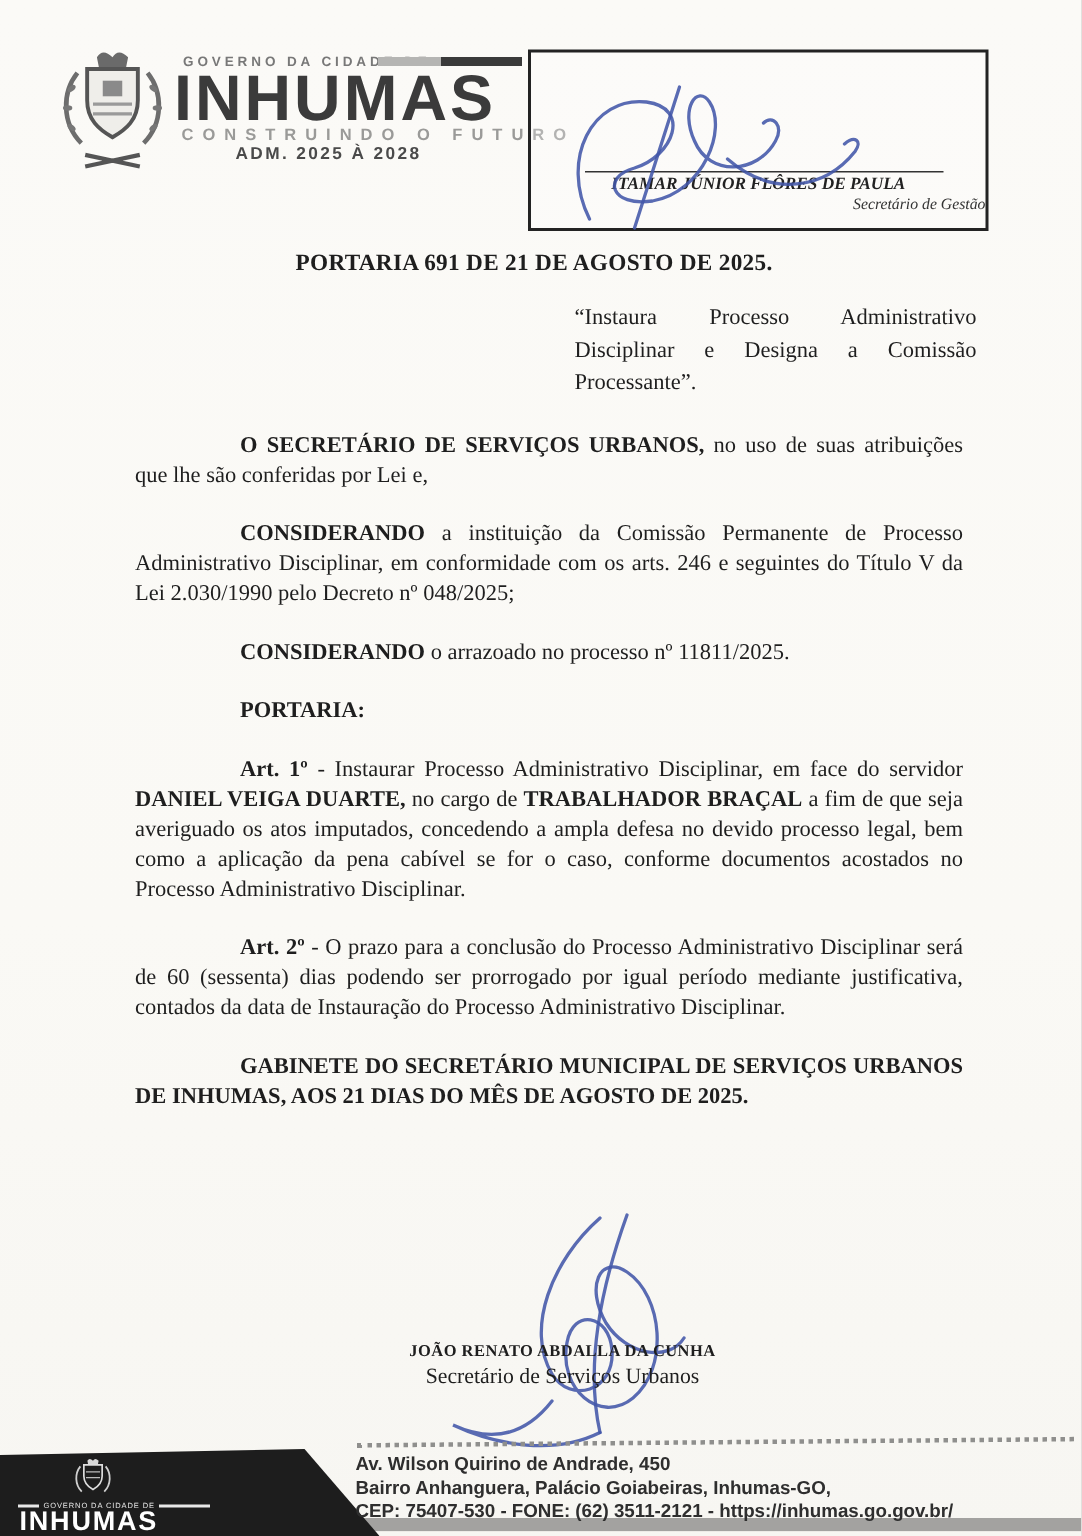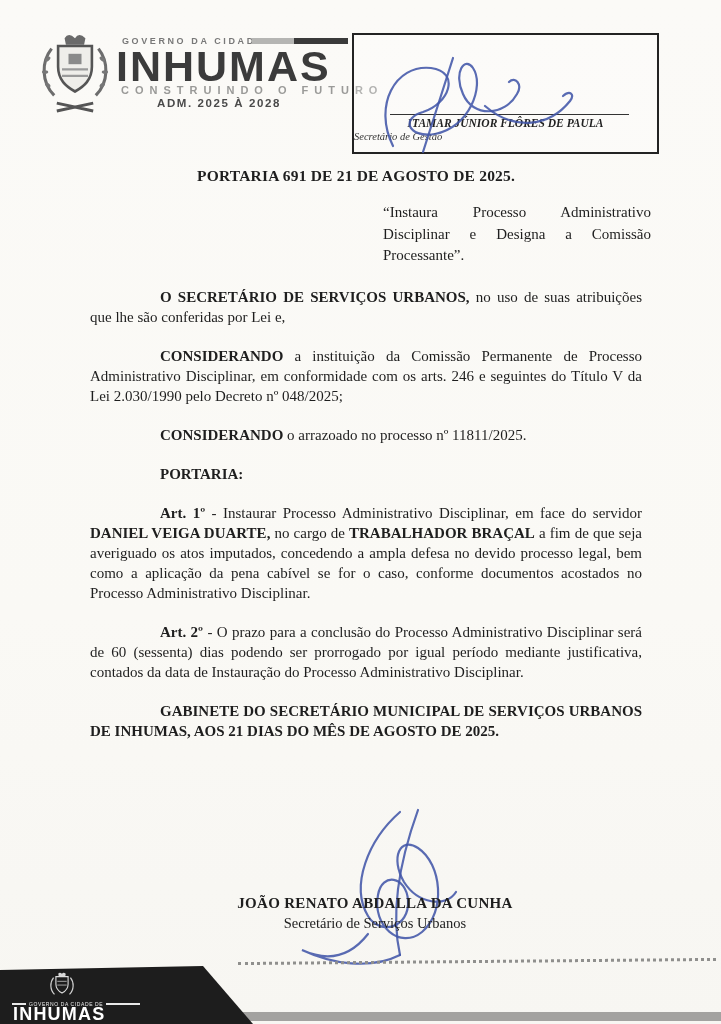--- a/index.html
+++ b/index.html
@@ -21,35 +21,35 @@
         font-size:11.5px;font-weight:700;letter-spacing:1.6px;color:#4a4a4a;margin-left:41px;}
 
   
   .decl-box{position:absolute;left:352px;top:33px;width:303px;height:117px;
         border:2px solid #232323;background:rgba(255,255,255,.25);}
   .decl-text{position:absolute;left:8px;right:8px;top:5px;font-size:13px;line-height:16.5px;
         text-align:justify;color:#222;}
   .decl-rule{position:absolute;left:36px;right:28px;top:79px;border-top:1.4px solid #333;}
   .decl-name{position:absolute;left:0;right:0;top:82px;text-align:center;
         font-weight:700;font-style:italic;font-size:11.5px;color:#222;}
-  .decl-title{position:absolute;left:0;right:0;top:96px;text-align:left;
+  .decl-title{position:absolute;left:0;right:0;top:96px;text-align:right;
         font-style:italic;font-size:10.5px;color:#333;}
   .sig{position:absolute;pointer-events:none;}
   .sig path{fill:none;stroke:#4257a8;stroke-width:2.2;stroke-linecap:round;opacity:.88;}
 
   
   .doc-title{position:absolute;left:197px;top:167px;font-size:15.5px;font-weight:700;letter-spacing:.2px;text-align:right;}
   .epigraph{position:absolute;left:383px;top:202px;width:268px;font-size:15px;
         line-height:21.5px;text-align:justify;}
   .doc-body{position:absolute;left:90px;top:287px;width:552px;font-size:15px;}
   .doc-body .para{margin:0 0 19px 0;line-height:20px;text-align:justify;text-indent:70px;}
   .doc-body .b{font-weight:700;}
 
   .closing{position:absolute;left:160px;top:895px;width:430px;text-align:center;}
-  .closing .nm{font-size:15px;font-weight:700;letter-spacing:.3px;}
+  .closing .nm{font-size:11px;font-weight:700;letter-spacing:.3px;}
   .closing .tt{font-size:14.5px;margin-top:3px;}
 
   
   .gray-bar{position:absolute;left:232px;top:1012px;width:489px;height:9px;background:#a3a2a0;
         clip-path:polygon(10px 0,100% 0,100% 100%,0 100%);}
   .dotted{position:absolute;left:238px;top:960px;width:478px;border-top:3px dotted #8f8f8d;
         transform:rotate(-.5deg);}
   .ftr-banner{position:absolute;left:0;top:966px;width:300px;height:58px;background:#1d1d1d;
         clip-path:polygon(0 4px,203px 0,253px 58px,0 58px);}
   .ftr-crest{position:absolute;left:46px;top:5px;width:32px;height:30px;}
@@ -133,14 +133,19 @@
       <path d="M20,22 h20 M20,30 h20" stroke="#bbb" stroke-width="1.8" fill="none"></path>
       <path d="M12,14 c-8,10 -8,26 2,36 M48,14 c8,10 8,26 -2,36" stroke="#cfcfcf" stroke-width="2.6" fill="none"></path>
     </svg>
     <div class="ftr-eyebrow">
       <span class="ln"></span>
       <span>GOVERNO DA CIDADE DE</span>
       <span class="ln r"></span>
     </div>
     <div class="ftr-name">INHUMAS</div>
   </div>
+  <div class="ftr-addr">
+    <div>Av. Wilson Quirino de Andrade, 450</div>
+    <div>Bairro Anhanguera, Palácio Goiabeiras,  Inhumas-GO,</div>
+    <div>CEP: 75407-530 - FONE: (62) 3511-2121 - https://inhumas.go.gov.br/</div>
+  </div>
 
 </div>
 
 </body></html>

